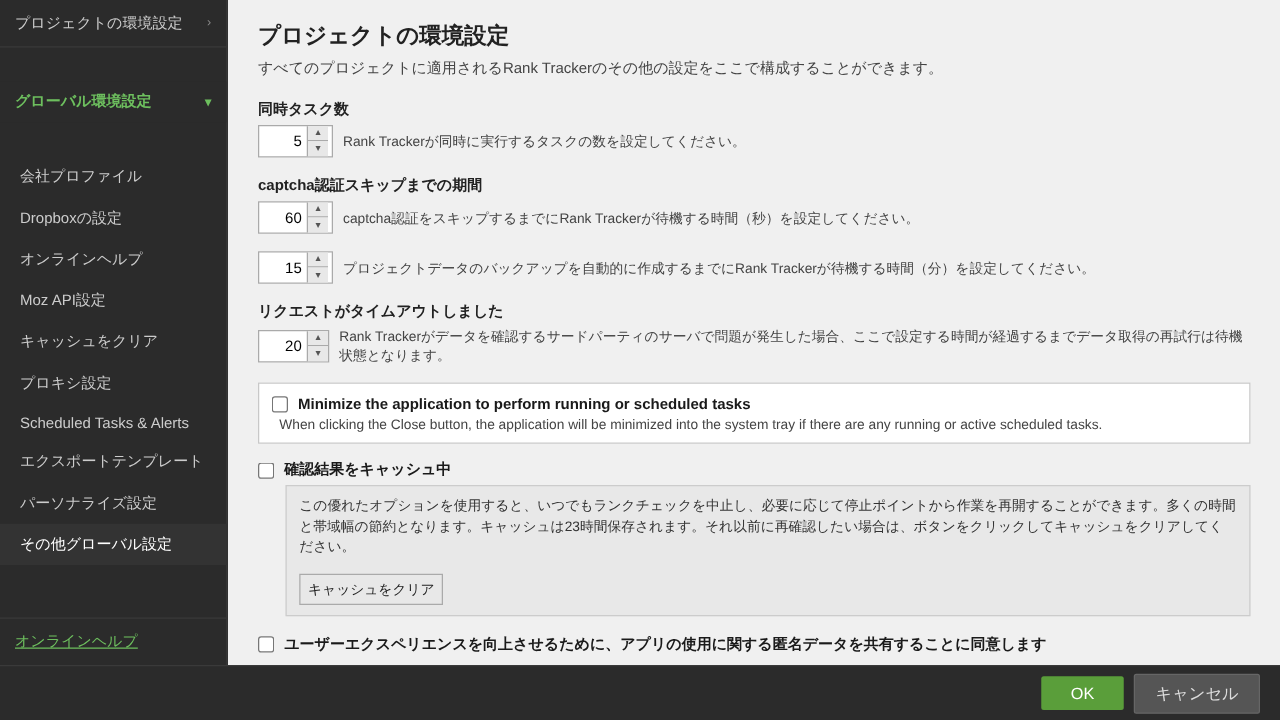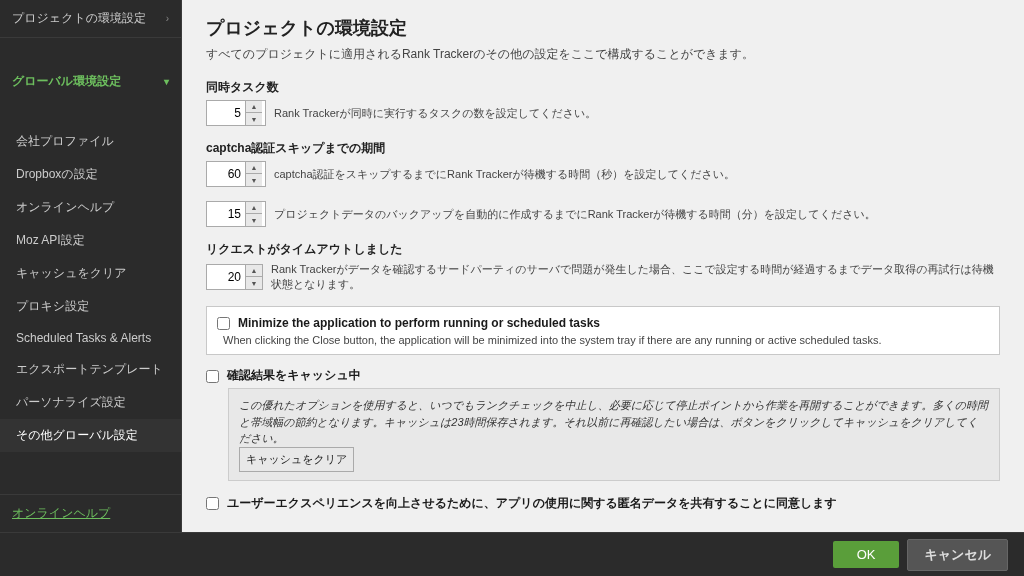--- a/index.html
+++ b/index.html
@@ -202,22 +202,21 @@
       border: 1px solid #ccc;
       padding: 8px 10px;
       margin-left: 22px;
       margin-top: 4px;
     }
 
     .cache-inner p {
       font-size: 11px;
       color: #333;
       line-height: 1.5;
-      margin-bottom: 0;
-      font-style: italic;
+      margin-bottom: 12px;
     }
 
     .clear-cache-btn {
       background: #e8e8e8;
       border: 1px solid #aaa;
       padding: 4px 6px;
       font-size: 11px;
       cursor: pointer;
       color: #222;
     }
@@ -264,21 +263,20 @@
     }
 
     .btn-cancel {
       background: #555;
       color: #ddd;
       border: 1px solid #666;
       padding: 6px 16px;
       font-size: 13px;
       cursor: pointer;
       border-radius: 2px;
-      font-weight: bold;
     }
 
     
     .minimize-section {
       background: #fff;
       border: 1px solid #c8c8c8;
       padding: 8px 10px;
       margin-bottom: 12px;
     }
 

